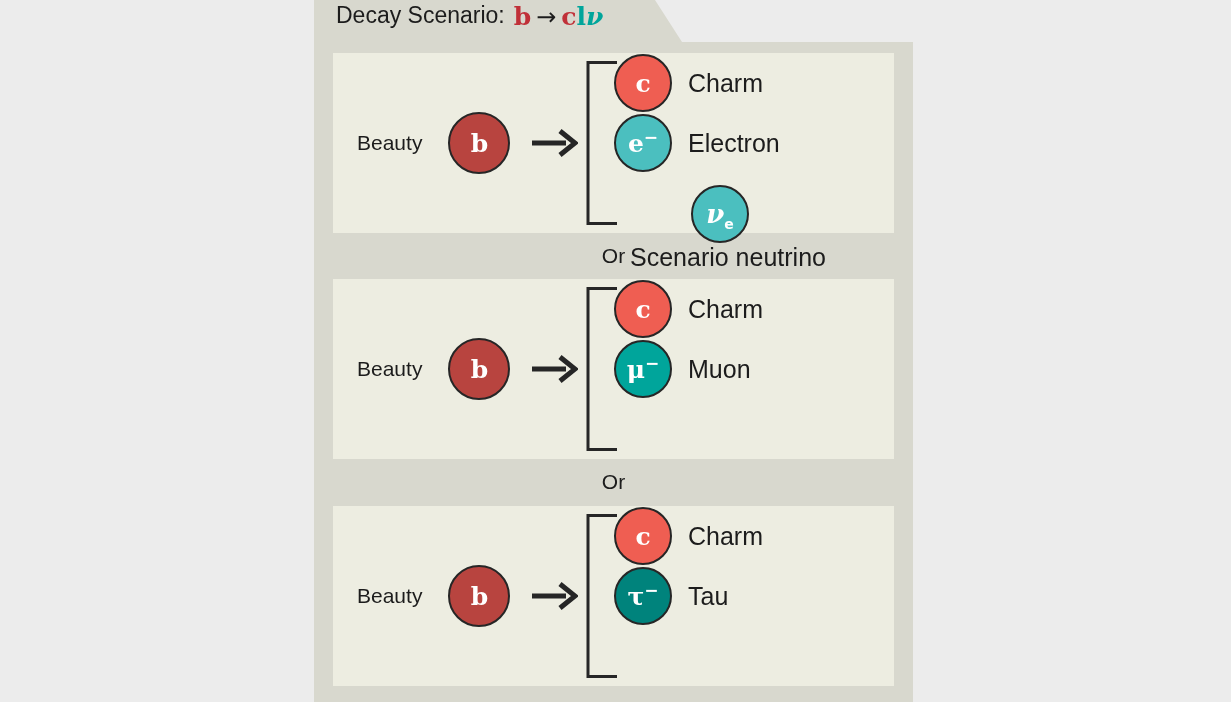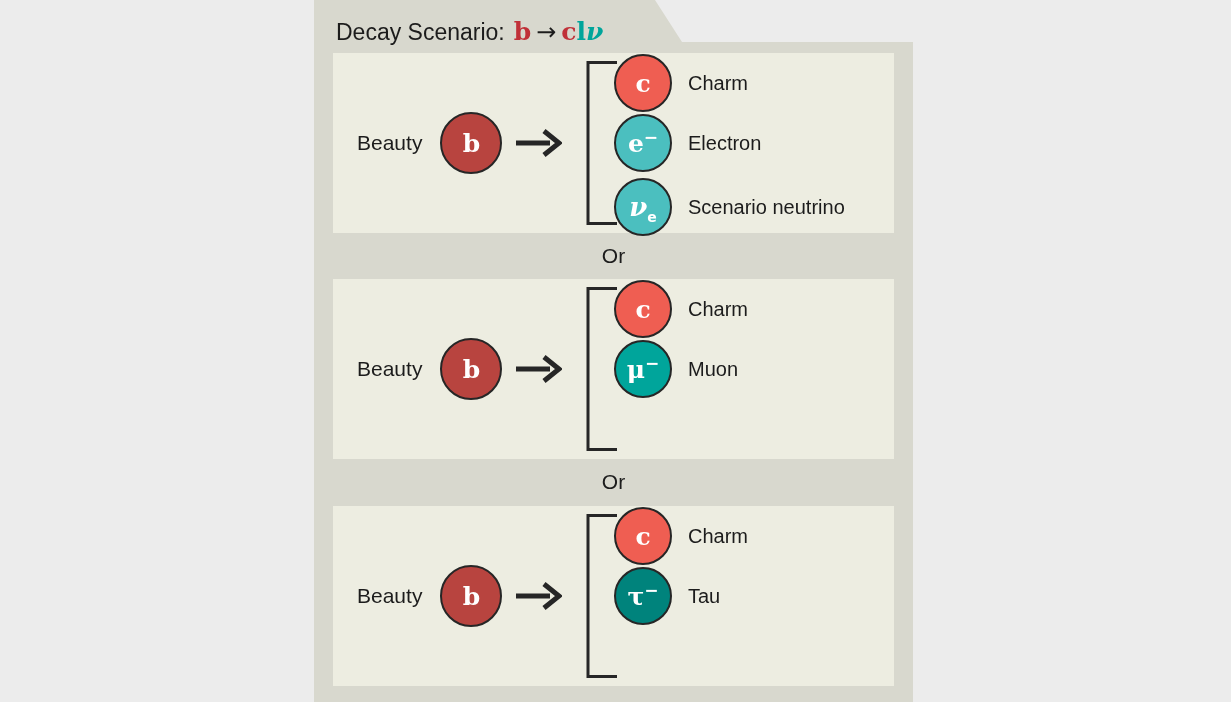--- a/index.html
+++ b/index.html
@@ -27,24 +27,24 @@
     inset: 0;
     background: #D8D8CE;
     
     clip-path: polygon(0 0, 341px 0, 368px 42px, 599px 42px, 599px 702px, 0 702px);
   }
 
   
   #title {
     position: absolute;
     left: 22px;
-    top: 8px;
+    top: 2px;
     height: 38px;
     display: flex;
-    align-items: flex-end;
+    align-items: flex-start;
     font-size: 23px;
     color: #1C1C1C;
     white-space: nowrap;
     z-index: 5;
   }
   #title .eq {
     display: inline-flex;
     align-items: center;
     font-family: "DejaVu Serif", serif;
     font-weight: bold;
@@ -94,20 +94,21 @@
 
   
   .parent-group {
     position: absolute;
     left: 0;
     top: 0;
     height: 180px;
     width: 250px;
     display: flex;
     align-items: center;
+    gap: 8px;
   }
   .parent-label {
     font-size: 21px;
     color: #1C1C1C;
     margin-left: 24px;
     white-space: nowrap;
   }
   .parent-circle {
     width: 62px;
     height: 62px;
@@ -152,21 +153,21 @@
   }
   .product-row {
     position: absolute;
     left: 0;
     height: 60px;
     display: flex;
     align-items: center;
   }
   .product-row:nth-child(1) { top: 0px; }
   .product-row:nth-child(2) { top: 60px; }
-  .product-row:nth-child(3) { top: 124px; }
+  .product-row:nth-child(3) { top: 132px; flex-direction: column; }
 
   .product-circle {
     width: 58px;
     height: 58px;
     border-radius: 50%;
     border: 2px solid #262626;
     box-sizing: border-box;
     display: flex;
     align-items: center;
     justify-content: center;
@@ -194,21 +195,21 @@
   }
   .sym .sup {
     font-size: 17px;
     font-weight: bold;
     position: relative;
     top: -9px;
     left: 0px;
     font-family: "DejaVu Sans", sans-serif;
   }
   .product-name {
-    font-size: 20px;
+    font-size: 25px;
     color: #1C1C1C;
     margin-left: 16px;
     white-space: nowrap;
   }
 </style>
 </head>
 <body style="background: rgb(236, 236, 236);">
 
 <div id="folder">
   <div id="folder-shape" style="background: rgb(216, 216, 206);"></div>

